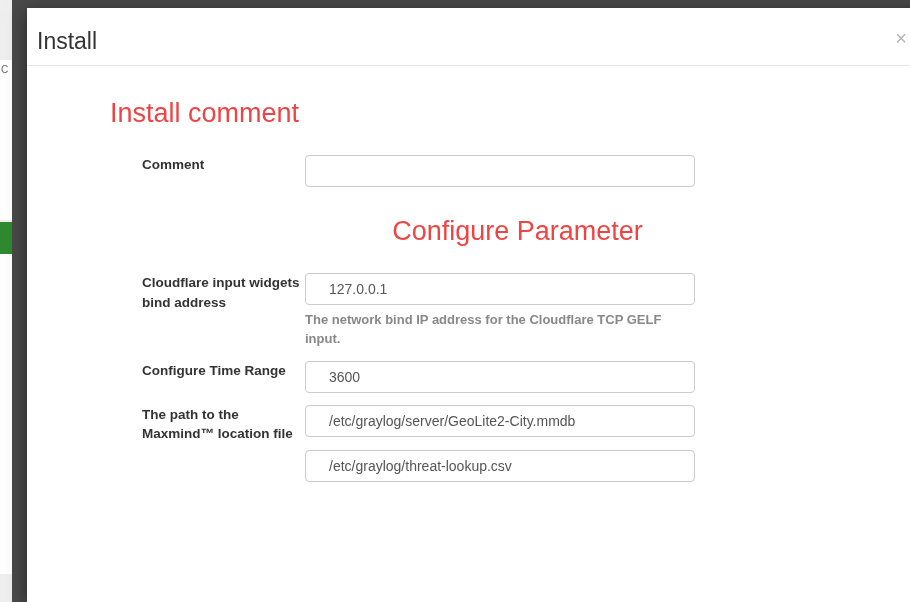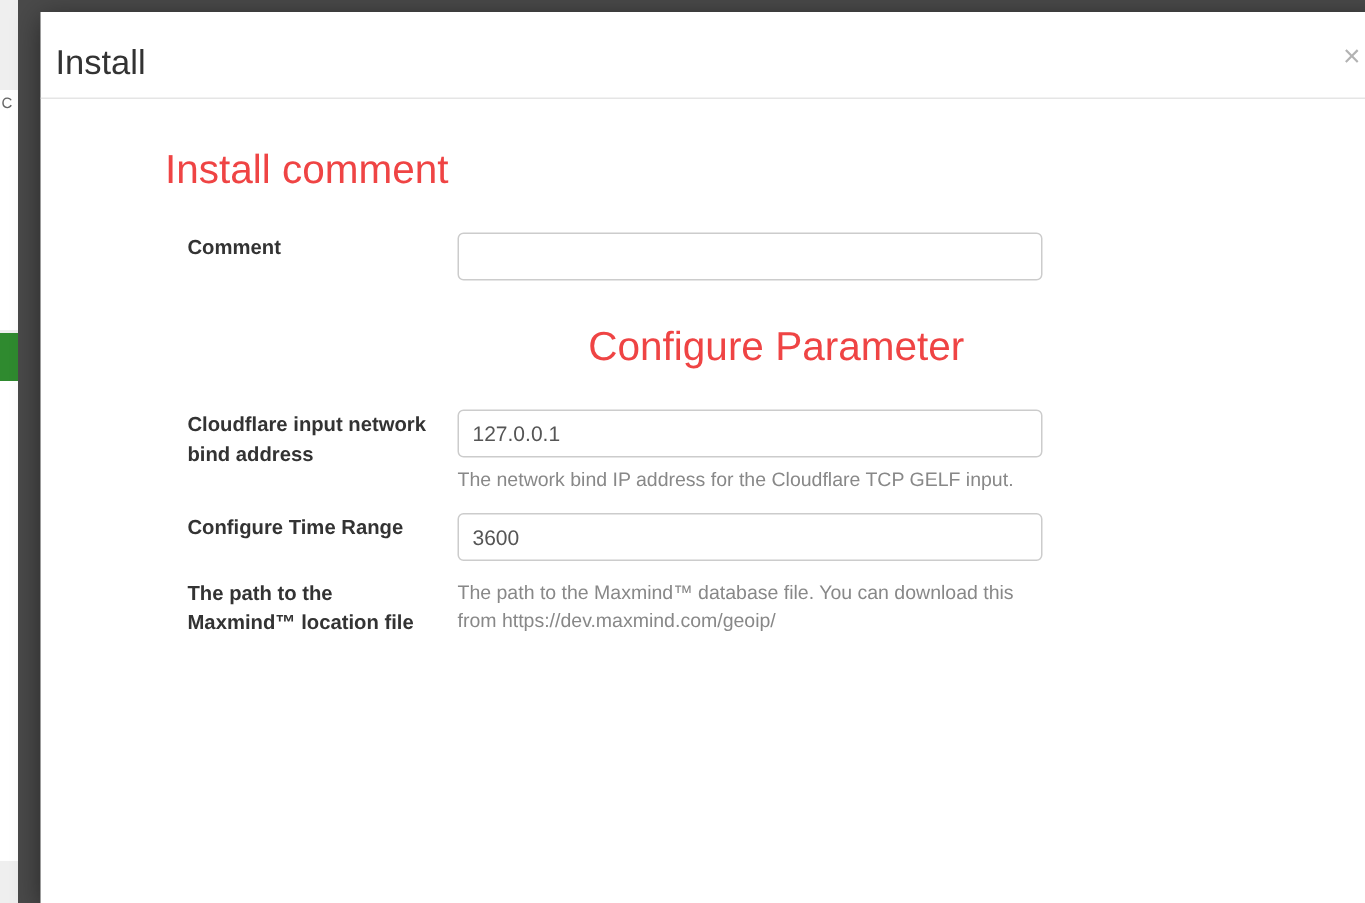--- a/index.html
+++ b/index.html
@@ -106,51 +106,52 @@
   }
   .section-title.first { margin-top: 12px; }
   .section-title.second { margin-top: 0; }
 
   .form-row {
     position: relative;
     margin-left: 83px;
   }
   .form-label {
     position: absolute;
-    left: 15px;
+    left: 32px;
     top: 0;
     width: 165px;
     font-size: 13.5px;
     font-weight: bold;
     color: #333;
     line-height: 1.45;
   }
   .form-control-wrap {
     margin-left: 195px;
     width: 390px;
   }
   .form-control {
     width: 390px;
     height: 32px;
     box-sizing: border-box;
     border: 1px solid #cccccc;
     border-radius: 4px;
-    padding: 5px 9px;
+    padding: 5px 23px;
     font-size: 14px;
     color: #555;
     font-family: "Liberation Sans", sans-serif;
     background: #fff;
     outline: none;
   }
   .help-block {
     margin: 6px 0 0 0;
     font-size: 13px;
     color: #888888;
     line-height: 1.45;
     width: 390px;
+    font-weight: bold;
   }
 </style>
 </head>
 <body>
 
 <div class="page-behind">
   <div class="behind-left-strip"></div>
   <div class="behind-strip-row" style="top:60px;height:160px;"></div>
   <div class="behind-green"></div>
   <div class="behind-strip-row" style="top:254px;height:320px;"></div>
@@ -171,40 +172,41 @@
     <div class="form-row" style="margin-top:28px;">
       <div class="form-label">Comment</div>
       <div class="form-control-wrap">
         <input class="form-control" type="text" value="" style="">
       </div>
     </div>
 
     <h3 class="section-title second" style="margin-top:31px;text-align:center;">Configure Parameter</h3>
 
     <div class="form-row" style="margin-top:28px;">
-      <div class="form-label">Cloudflare input network bind address</div>
+      <div class="form-label">Cloudflare input widgets bind address</div>
       <div class="form-control-wrap">
         <input class="form-control" type="text" value="127.0.0.1" style="">
         <p class="help-block">The network bind IP address for the Cloudflare TCP GELF input.</p>
       </div>
     </div>
 
     <div class="form-row" style="margin-top:12px;">
       <div class="form-label">Configure Time Range</div>
       <div class="form-control-wrap">
         <input class="form-control" type="text" value="3600" style="">
       </div>
     </div>
 
     <div class="form-row" style="margin-top:12px;">
       <div class="form-label">The path to the Maxmind™ location file</div>
       <div class="form-control-wrap">
-        <p class="help-block">The path to the Maxmind™ database file. You can download this from https://dev.maxmind.com/geoip/</p>
+        <input class="form-control" type="text" value="/etc/graylog/server/GeoLite2-City.mmdb" style="">
       </div>
     </div>
 
     <div class="form-row" style="margin-top:13px;">
       <div class="form-control-wrap">
+        <input class="form-control" type="text" value="/etc/graylog/threat-lookup.csv" style="">
       </div>
     </div>
 
   </div>
 </div>
 
 </body></html>

